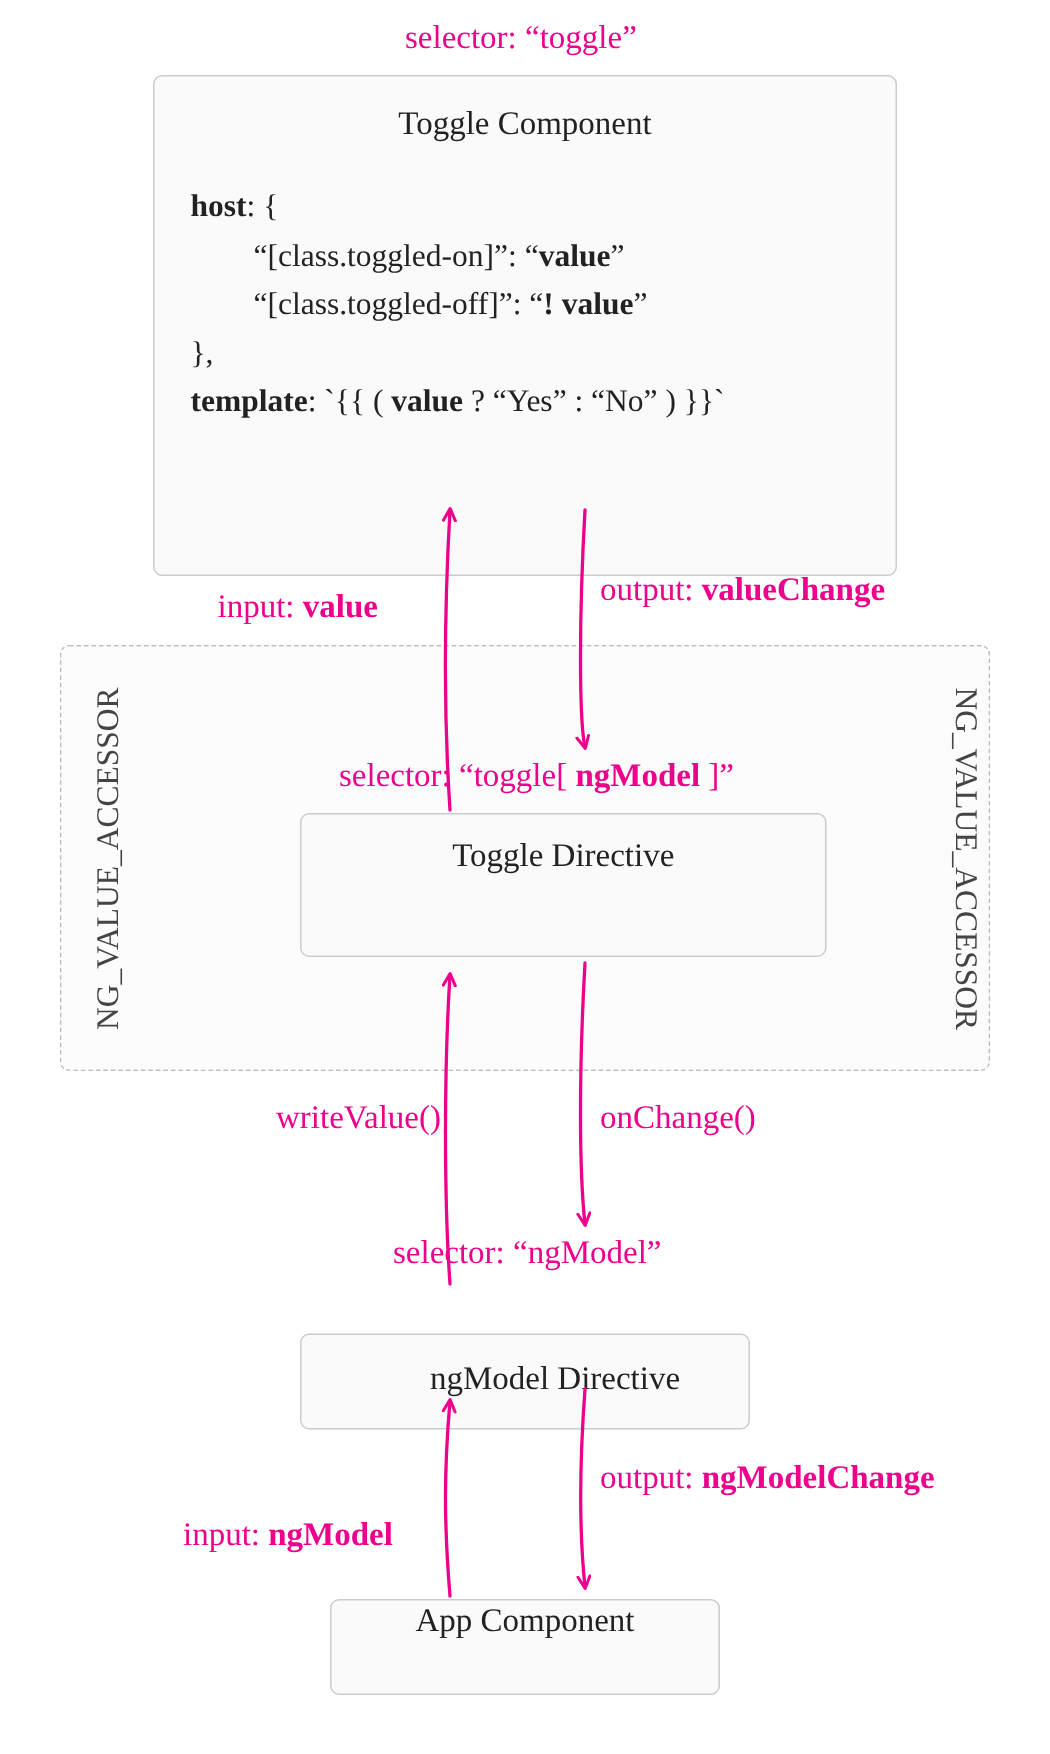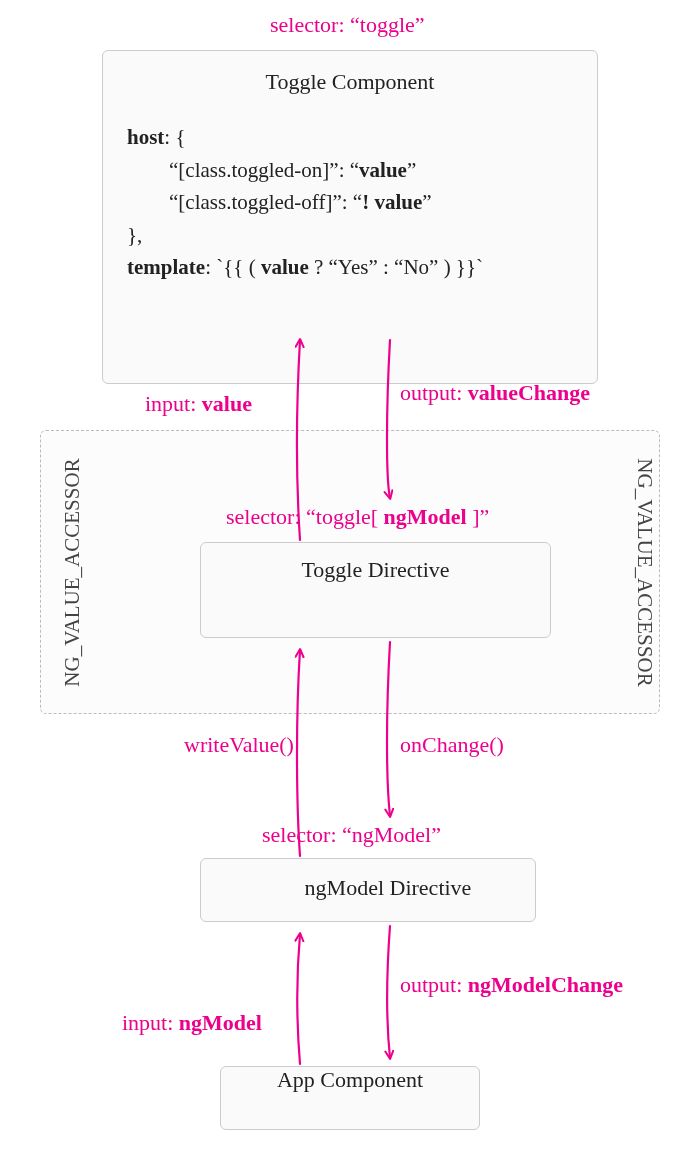--- a/index.html
+++ b/index.html
@@ -98,21 +98,21 @@
 
 <div class="box" style="left:200px; top:542px; width:351px; height:96px; padding-top:14px;">
   <div class="box-title">Toggle Directive</div>
 </div>
 
 <div class="label" style="left:148px; top:732px;margin-left:36px;">writeValue()</div>
 <div class="label" style="left:400px; top:732px;">onChange()</div>
 
 <div class="label" style="left:262px; top:822px;">selector: “ngModel”</div>
 
-<div class="box" style="left:200px; top:858px; width:336px; height:64px; padding-top:16px;padding-left:40px;">
+<div class="box" style="left:200px; top:889px; width:300px; height:64px; padding-top:16px;padding-left:40px;">
   <div class="box-title">ngModel Directive</div>
 </div>
 
 <div class="label" style="left:122px; top:972px;margin-top:38px;">
   <span>input: </span><b>ngModel</b>
 </div>
 <div class="label" style="left:400px; top:972px;">
   <span>output: </span><b>ngModelChange</b>
 </div>
 

